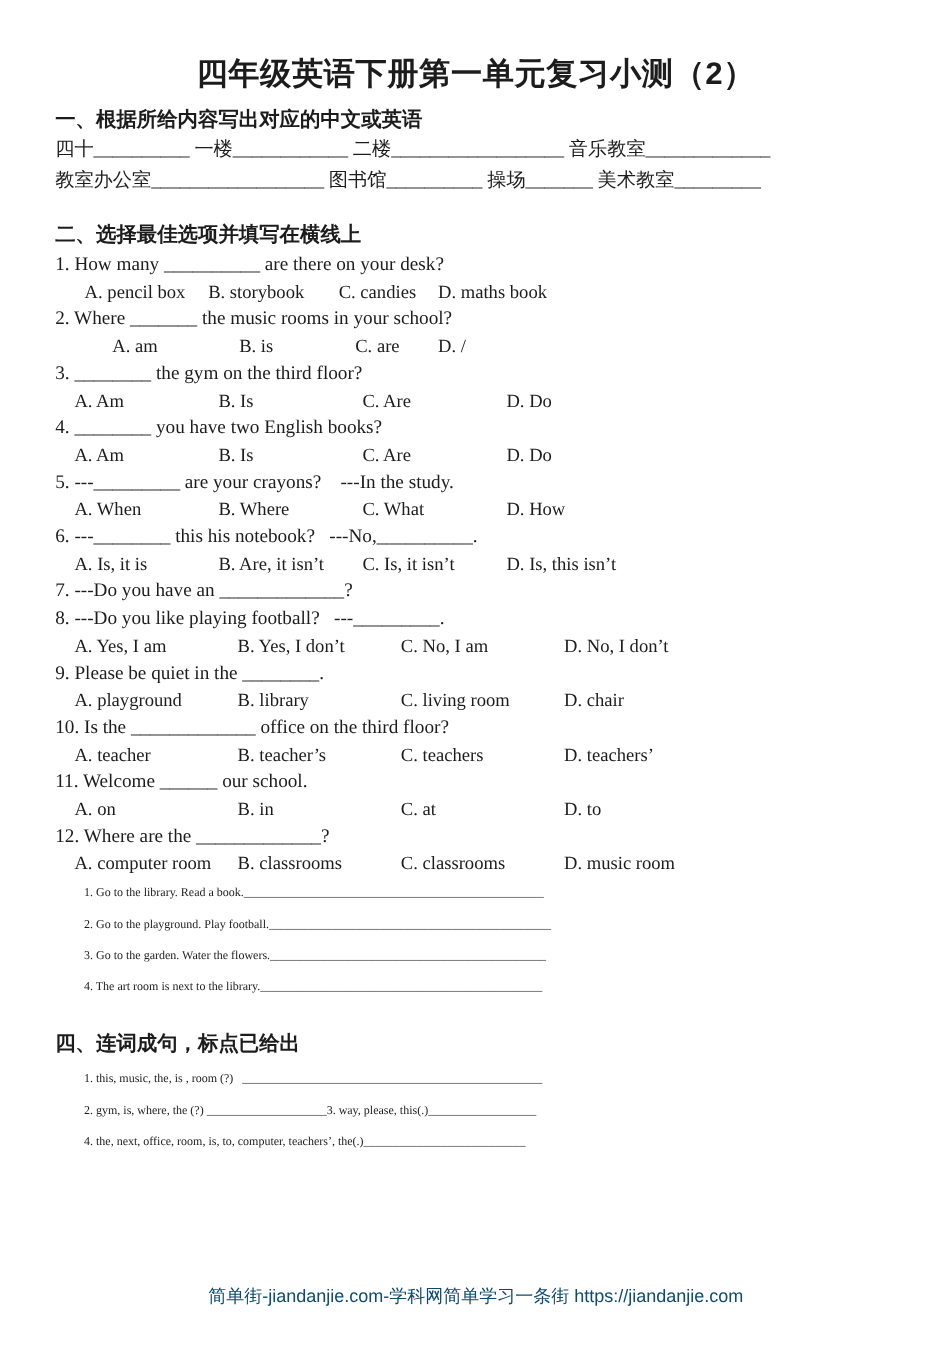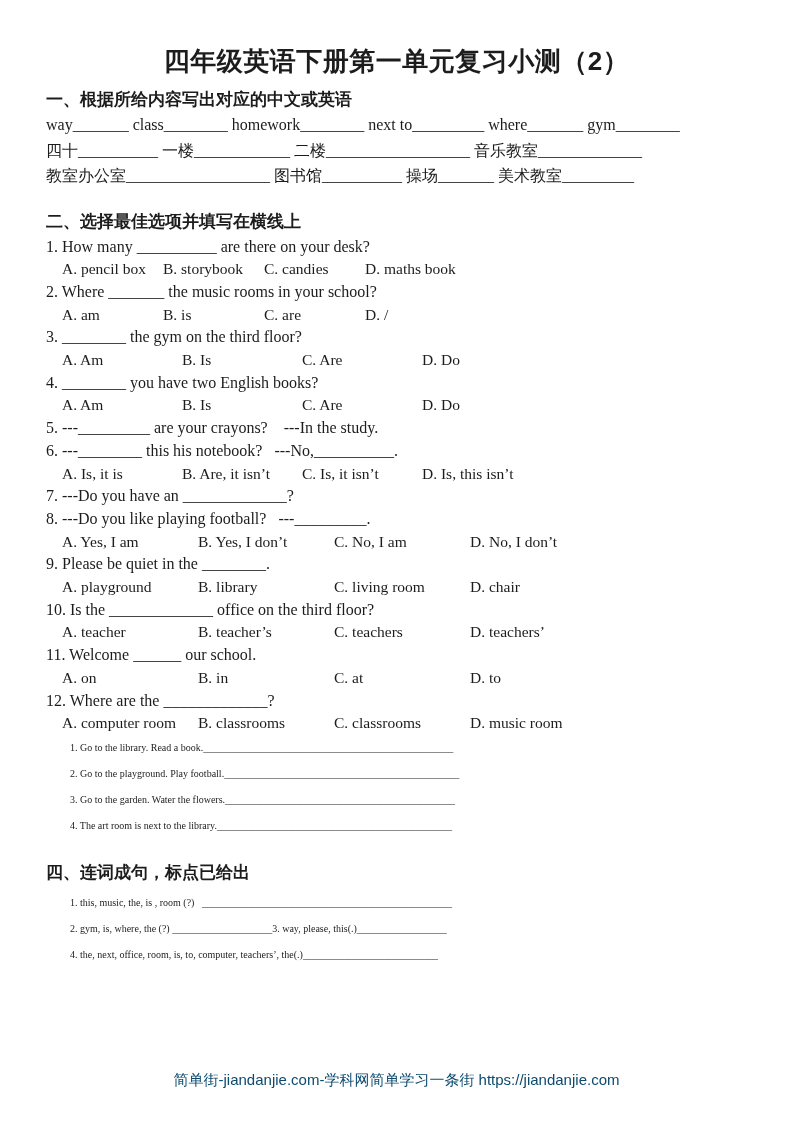--- a/index.html
+++ b/index.html
@@ -48,21 +48,21 @@
     overflow: hidden;
   }
   .opts {
     font-size: 15.5px;
     line-height: 22.7px;
     padding-left: 16px;
     white-space: nowrap;
     overflow: hidden;
   }
   .opts span { display: inline-block; vertical-align: top; }
-  .narrow span:not(:last-child) { width: 101px; }
+  .narrow span:not(:last-child) { width: 101px; text-align: center; }
   .mid    span:not(:last-child) { width: 120px; }
   .wide   span:not(:last-child) { width: 136px; }
 
   .tline, .sline {
     font-size: 10px;
     line-height: 26px;
     white-space: pre;
     overflow: hidden;
     margin-left: 24px;
   }
@@ -78,21 +78,20 @@
   }
 </style>
 </head>
 <body>
 
 <div class="page">
 
   <h1 class="title">四年级英语下册第一单元复习小测（2）</h1>
 
   <div class="sec-h" id="s1h">一、根据所给内容写出对应的中文或英语</div>
-  <div class="vline">way_______ class________ homework________ next to_________ where_______ gym________</div>
   <div class="vline">四十__________ 一楼____________ 二楼__________________ 音乐教室_____________</div>
   <div class="vline">教室办公室__________________ 图书馆__________ 操场_______ 美术教室_________</div>
 
   <div class="sec-h" id="s2h">二、选择最佳选项并填写在横线上</div>
 
   <div class="q">1. How many __________ are there on your desk?</div>
   <div class="opts narrow">
     <span>A. pencil box</span><span>B. storybook</span><span>C. candies</span><span>D. maths book</span>
   </div>
 
@@ -105,20 +104,23 @@
   <div class="opts mid">
     <span>A. Am</span><span>B. Is</span><span>C. Are</span><span>D. Do</span>
   </div>
 
   <div class="q">4. ________ you have two English books?</div>
   <div class="opts mid">
     <span>A. Am</span><span>B. Is</span><span>C. Are</span><span>D. Do</span>
   </div>
 
   <div class="q">5. ---_________ are your crayons?    ---In the study.</div>
+  <div class="opts mid">
+    <span>A. When</span><span>B. Where</span><span>C. What</span><span>D. How</span>
+  </div>
 
   <div class="q">6. ---________ this his notebook?   ---No,__________.</div>
   <div class="opts mid">
     <span>A. Is, it is</span><span>B. Are, it isn’t</span><span>C. Is, it isn’t</span><span>D. Is, this isn’t</span>
   </div>
 
   <div class="q">7. ---Do you have an _____________?</div>
 
   <div class="q">8. ---Do you like playing football?   ---_________.</div>
   <div class="opts wide">

